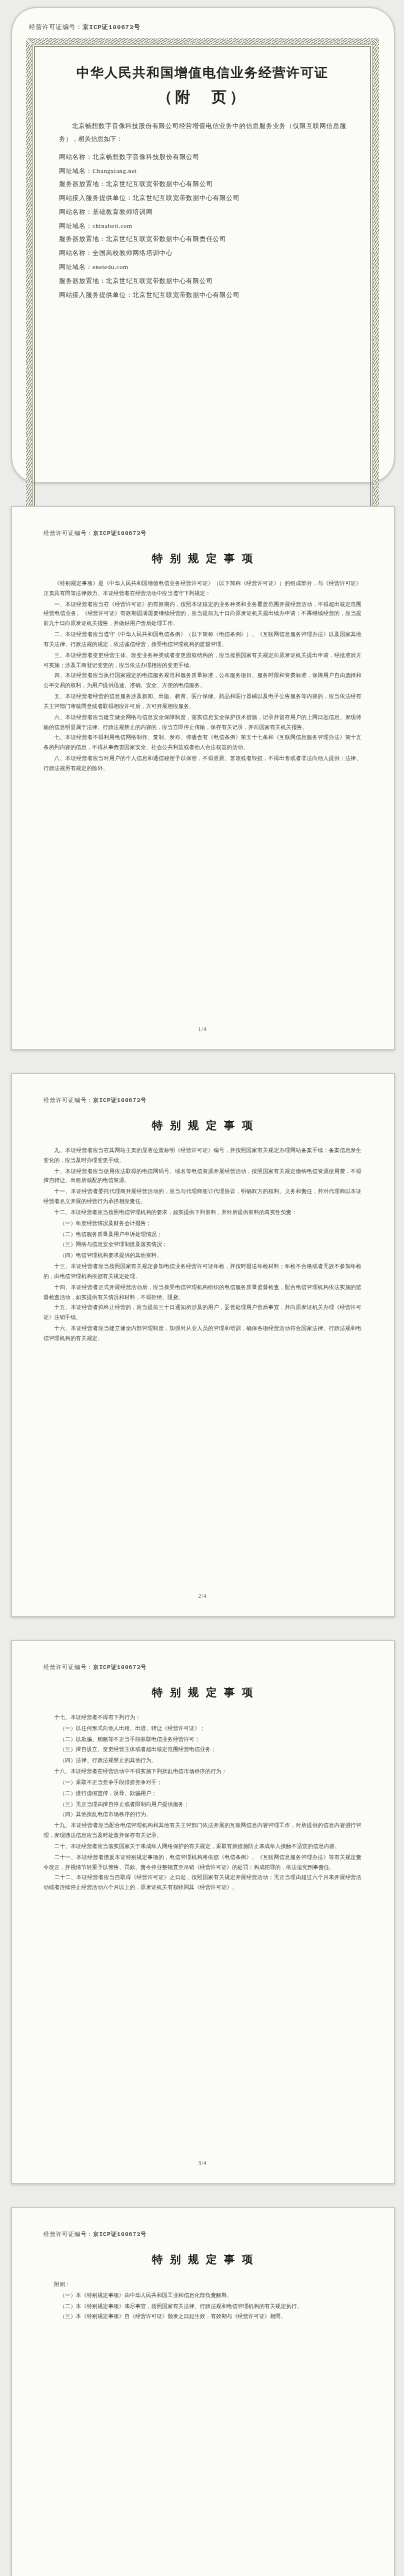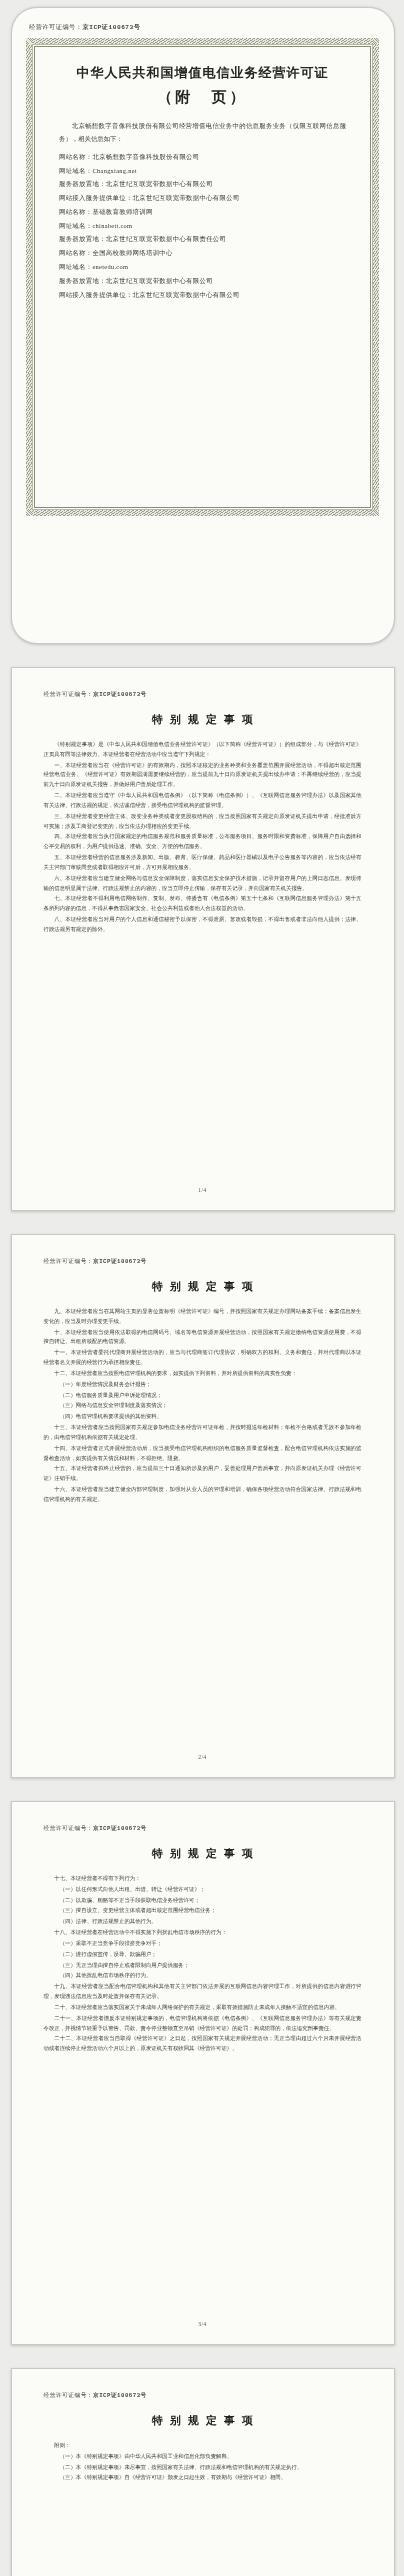--- a/index.html
+++ b/index.html
@@ -14,21 +14,21 @@
     width: 384px;
     margin: 0 auto 23px;
     background: #fbfbf8;
     border: 0.5px solid #c9c9c1;
     box-shadow: 0 0.5px 2.6px rgba(0,0,0,.18);
     position: relative;
   }
   .page:last-child { margin-bottom: 0; }
 
   
-  .cert-page { height: 637px; padding: 13.4px 14.4px; border-radius: 26px; }
+  .cert-page { height: 476px; padding: 13.4px 14.4px; border-radius: 26px; }
   .cert-header {
     font-size: 6.2px; letter-spacing: 0.5px; color: #44443c;
     margin: 1px 0 6.2px 3.1px;
   }
   .cert-header .num { font-weight: bold; font-family: "Liberation Mono", "DejaVu Sans Mono", monospace; }
   .cert-frame {
     height: 478px;
     border: 6.7px solid transparent;
     border-image: repeating-linear-gradient(45deg, #9aa091 0 1px, #e8e8dc 1px 2.6px) 13;
     padding: 2.1px;

